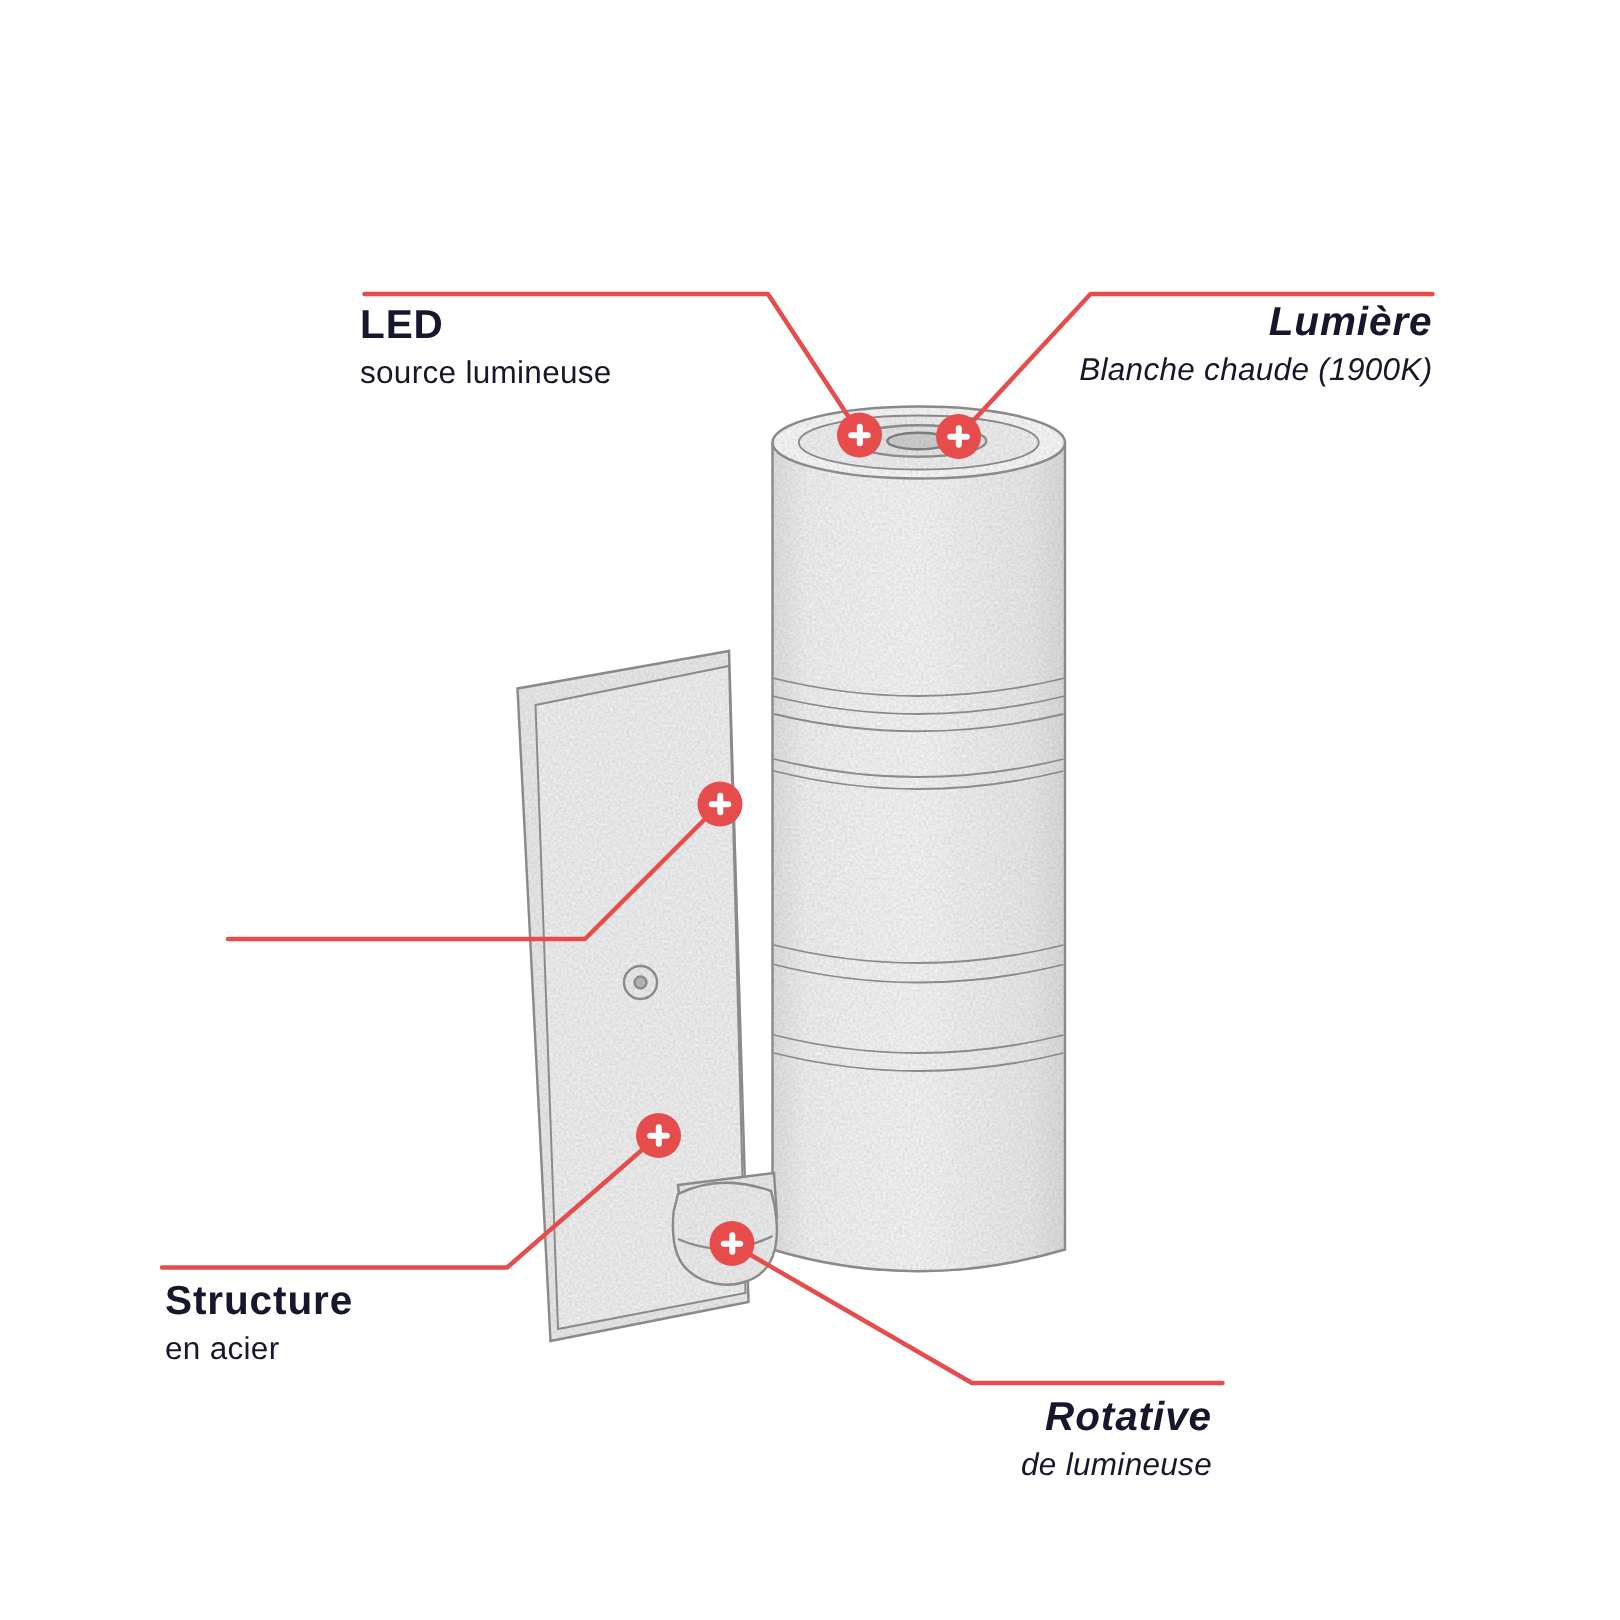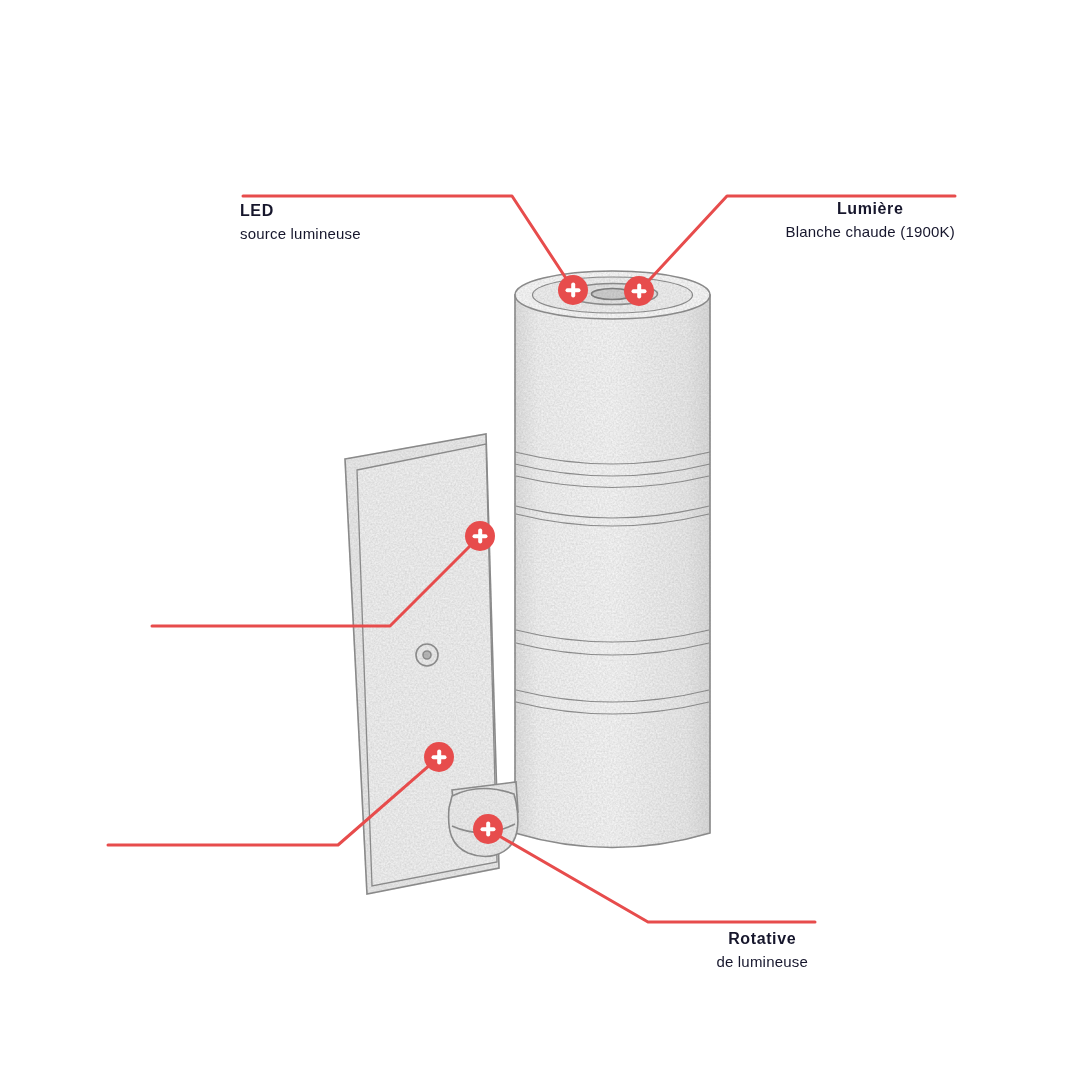--- a/index.html
+++ b/index.html
@@ -3,23 +3,23 @@
 <meta charset="utf-8">
 <style>
   *{box-sizing:border-box;margin:0;padding:0;}
   html,body{background:#ffffff;}
   .canvas{
     position:relative;width:1080px;height:1080px;background:#ffffff;
     overflow:hidden;font-family:"Liberation Sans",sans-serif;
   }
   .scene{position:absolute;left:0;top:0;}
   .label{position:absolute;color:#16162c;}
-  .label .title{font-size:16px;font-weight:700;letter-spacing:.6px;line-height:1.1;}
-  .label .subtitle{font-size:15px;margin-top:5px;letter-spacing:.2px;}
-  .label.right{text-align:center;}
+  .label .title{font-size:27px;font-weight:700;letter-spacing:.6px;line-height:1.1;}
+  .label .subtitle{font-size:21px;margin-top:5px;letter-spacing:.2px;}
+  .label.right{text-align:right;font-style:italic;}
   .hotspot{
     position:absolute;width:30px;height:30px;margin:-15px 0 0 -15px;
     border-radius:50%;background:#e74c4c;cursor:pointer;z-index:5;
   }
   .plus{position:absolute;left:0;top:0;right:0;bottom:0;}
   .plus::before,.plus::after{
     content:"";position:absolute;left:50%;top:50%;background:#ffffff;
     border-radius:2px;transform:translate(-50%,-50%);
   }
   .plus::before{width:15px;height:3.6px;}
@@ -100,20 +100,24 @@
     <div class="title">LED</div>
     <div class="subtitle">source lumineuse</div>
   </div>
 
   <div class="label right" style="right:125px;top:200px">
     <div class="title">Lumière</div>
     <div class="subtitle">Blanche chaude (1900K)</div>
   </div>
 
 
+  <div class="label" style="left:110px;top:853px">
+    <div class="title">Structure</div>
+    <div class="subtitle">en acier</div>
+  </div>
 
   <div class="label right" style="right:272px;top:930px">
     <div class="title">Rotative</div>
     <div class="subtitle">de lumineuse</div>
   </div>
 
   <div class="hotspot" style="left:573px;top:290px">
     <span class="plus"></span>
   </div>
   <div class="hotspot" style="left:639px;top:291px">

